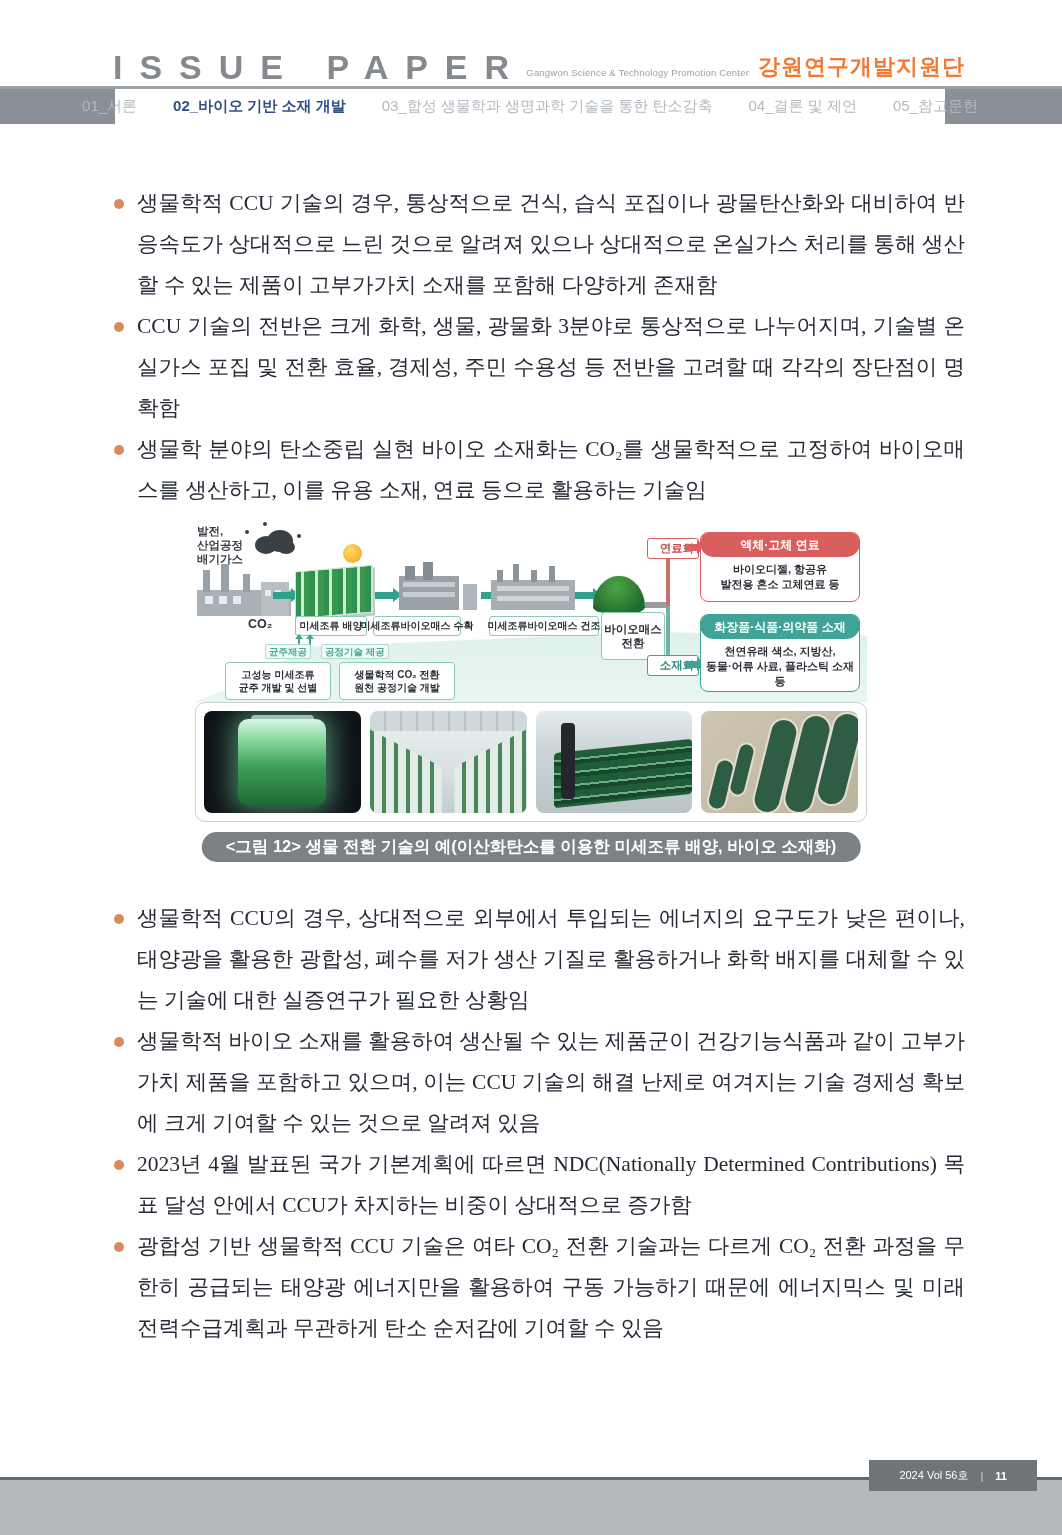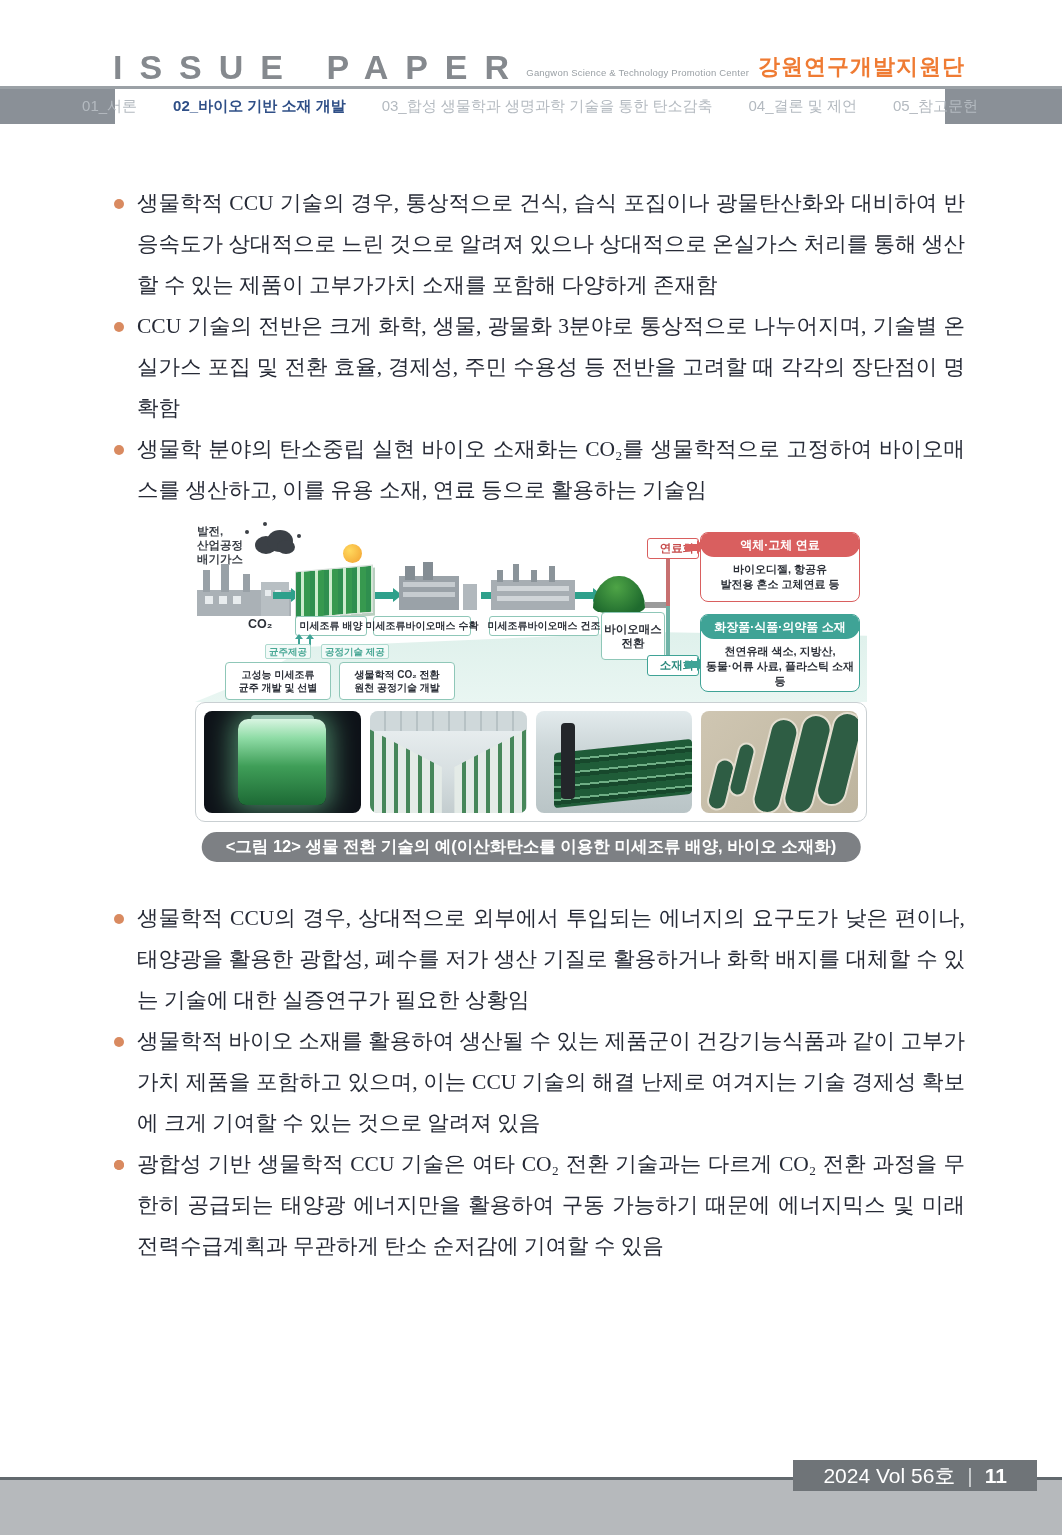--- a/index.html
+++ b/index.html
@@ -64,21 +64,21 @@
   .factory-svg{left:0px;top:44px;width:100px;height:56px;}
   .machine-svg{top:44px;width:88px;height:52px;}
   .m1{left:198px;}.m2{left:294px;}
   .pile{left:398px;top:58px;width:52px;height:38px;
         background:radial-gradient(circle at 45% 30%,#4ea446,#1f6b2e 75%);
         border-radius:50% 50% 45% 45% / 85% 85% 18% 18%;}
   .stepbox{top:98px;height:20px;background:#ffffff;border:1px solid #8fc7b8;border-radius:3px;
            font-size:10px;font-weight:bold;color:#2c3038;display:flex;align-items:center;
            justify-content:center;white-space:nowrap;padding:0 3px;box-sizing:border-box;}
   .s1{left:100px;width:72px;}
-  .s2{left:178px;width:98px;}
+  .s2{left:178px;width:88px;}
   .s3{left:294px;width:110px;}
   .biomass-box{left:406px;top:94px;width:62px;height:46px;background:#ffffff;border:1px solid #8fc7b8;
            border-radius:4px;font-size:11.5px;font-weight:bold;color:#2c3038;display:flex;
            align-items:center;justify-content:center;text-align:center;line-height:14px;}
   .up-arrow{width:2px;height:9px;background:#3fa396;top:121px;}
   .up-arrow::before{content:"";position:absolute;left:-3px;top:-5px;
            border-bottom:5px solid #3fa396;border-left:4px solid transparent;border-right:4px solid transparent;}
   .ua1{left:103px;}.ua2{left:114px;}
   .minitag{top:126px;font-size:9.5px;font-weight:bold;color:#49a895;background:#f2faf8;
            border:1px solid #aedacf;border-radius:2px;padding:0 3px;line-height:13px;margin-left:26px;}
@@ -144,21 +144,21 @@
   .ph4 .po5{left:20%;top:30%;width:9%;height:50%;transform:rotate(14deg);}
 
   .fig-caption{position:absolute;left:50%;top:314px;transform:translateX(-50%);height:30px;
         background:#7d8084;border-radius:15px;color:#ffffff;font-size:16.5px;font-weight:bold;
         display:flex;align-items:center;padding:0 24px;white-space:nowrap;z-index:4;}
 
   
   .footband{position:absolute;left:0;top:1477px;width:1062px;height:58px;background:#b6b9bc;
         border-top:3px solid #62696e;box-sizing:border-box;}
   .footbadge{position:absolute;right:25px;top:1460px;height:31px;background:#6f7478;color:#ffffff;
-        display:flex;align-items:center;gap:12px;padding:0 30px;font-size:21px;}
+        display:flex;align-items:center;gap:12px;padding:0 30px;font-size:11px;}
   .footbadge .pg{font-weight:bold;}
   .footbadge .sep{color:#d4d6d8;}
 </style>
 </head>
 <body>
 
 <div class="page">
 
   <div class="issue-title">ISSUE PAPER</div>
   <div class="org-block">
@@ -299,21 +299,21 @@
           <div class="pond po5"></div>
       </div>
     </div>
 
     <div class="fig-caption">&lt;그림 12&gt; 생물 전환 기술의 예(이산화탄소를 이용한 미세조류 배양, 바이오 소재화)</div>
   </div>
 
   <ul class="bullets bullets-bottom">
     <li><span class="dot"></span><span>생물학적 CCU의 경우, 상대적으로 외부에서 투입되는 에너지의 요구도가 낮은 편이나, 태양광을 활용한 광합성, 폐수를 저가 생산 기질로 활용하거나 화학 배지를 대체할 수 있는 기술에 대한 실증연구가 필요한 상황임</span></li>
     <li><span class="dot"></span><span>생물학적 바이오 소재를 활용하여 생산될 수 있는 제품군이 건강기능식품과 같이 고부가가치 제품을 포함하고 있으며, 이는 CCU 기술의 해결 난제로 여겨지는 기술 경제성 확보에 크게 기여할 수 있는 것으로 알려져 있음</span></li>
-    <li><span class="dot"></span></li>
+    <li><span class="dot"></span><span>2023년 4월 발표된 국가 기본계획에 따르면 NDC(Nationally Determined Contributions) 목표 달성 안에서 CCU가 차지하는 비중이 상대적으로 증가함</span></li>
     <li><span class="dot"></span><span>광합성 기반 생물학적 CCU 기술은 여타 CO₂ 전환 기술과는 다르게 CO₂ 전환 과정을 무한히 공급되는 태양광 에너지만을 활용하여 구동 가능하기 때문에 에너지믹스 및 미래 전력수급계획과 무관하게 탄소 순저감에 기여할 수 있음</span></li>
   </ul>
 
   <div class="footband"></div>
   <div class="footbadge">
     <span>2024 Vol 56호</span>
     <span class="sep">|</span>
     <span class="pg">11</span>
   </div>
 

